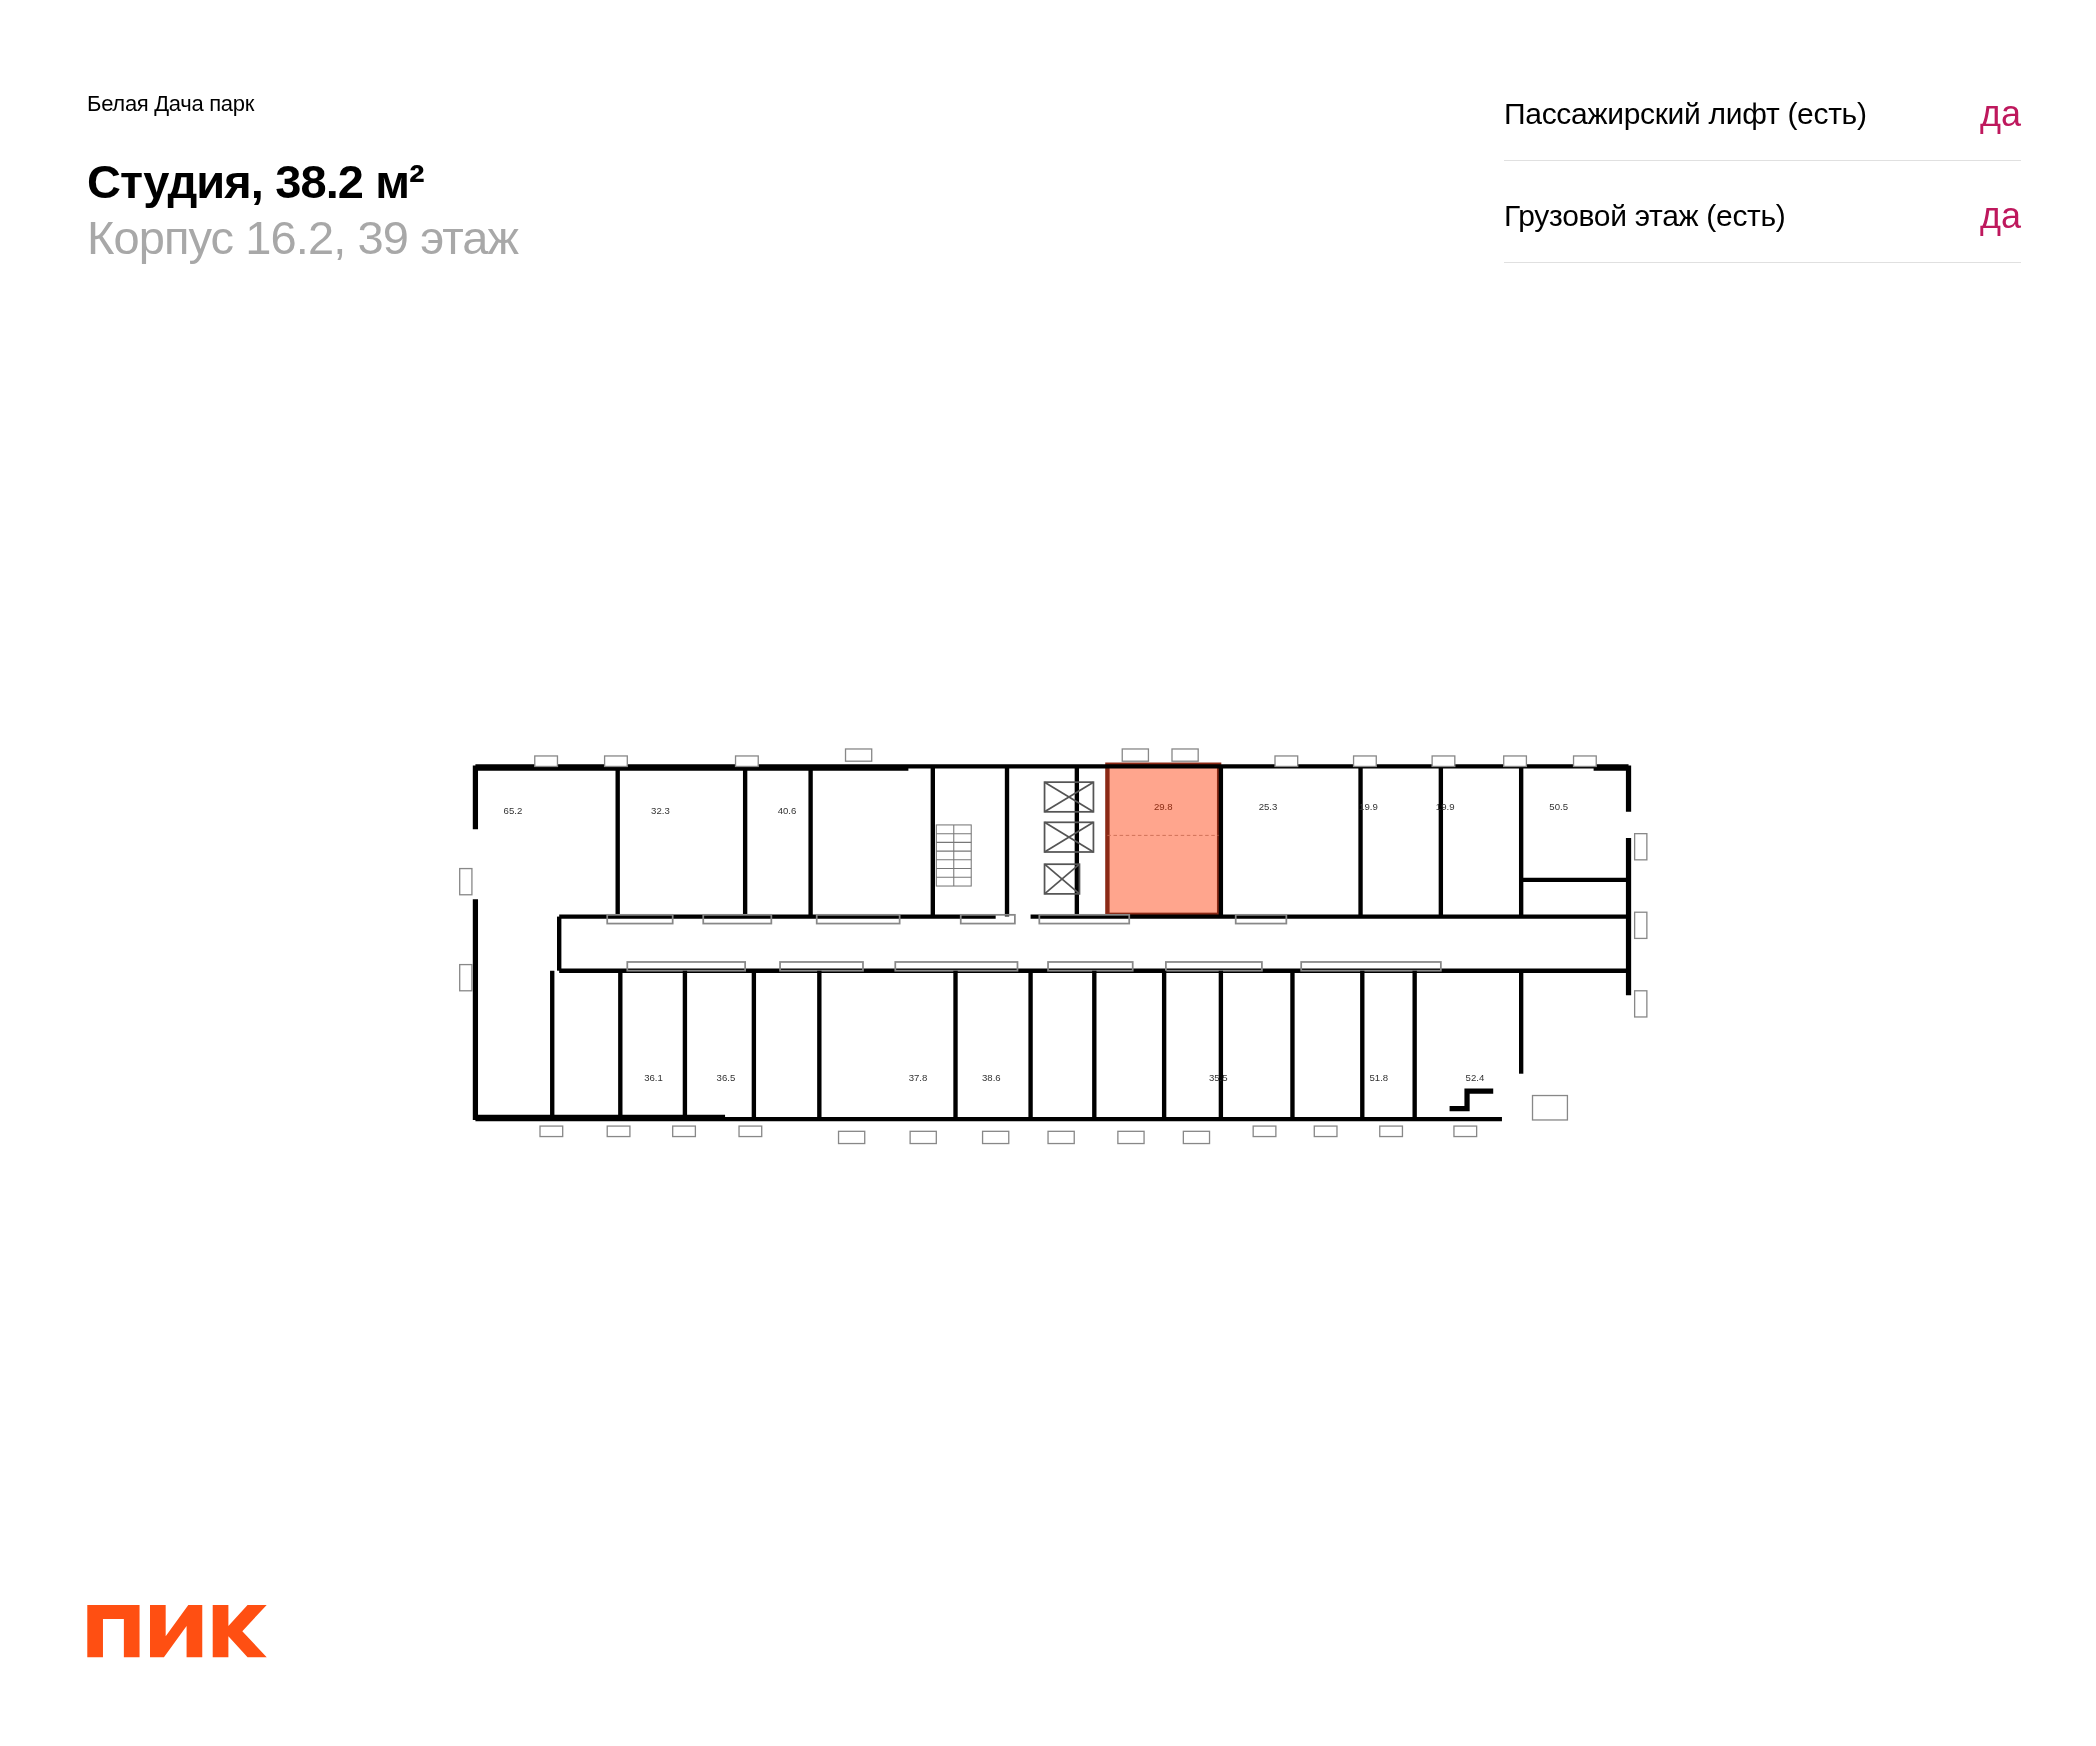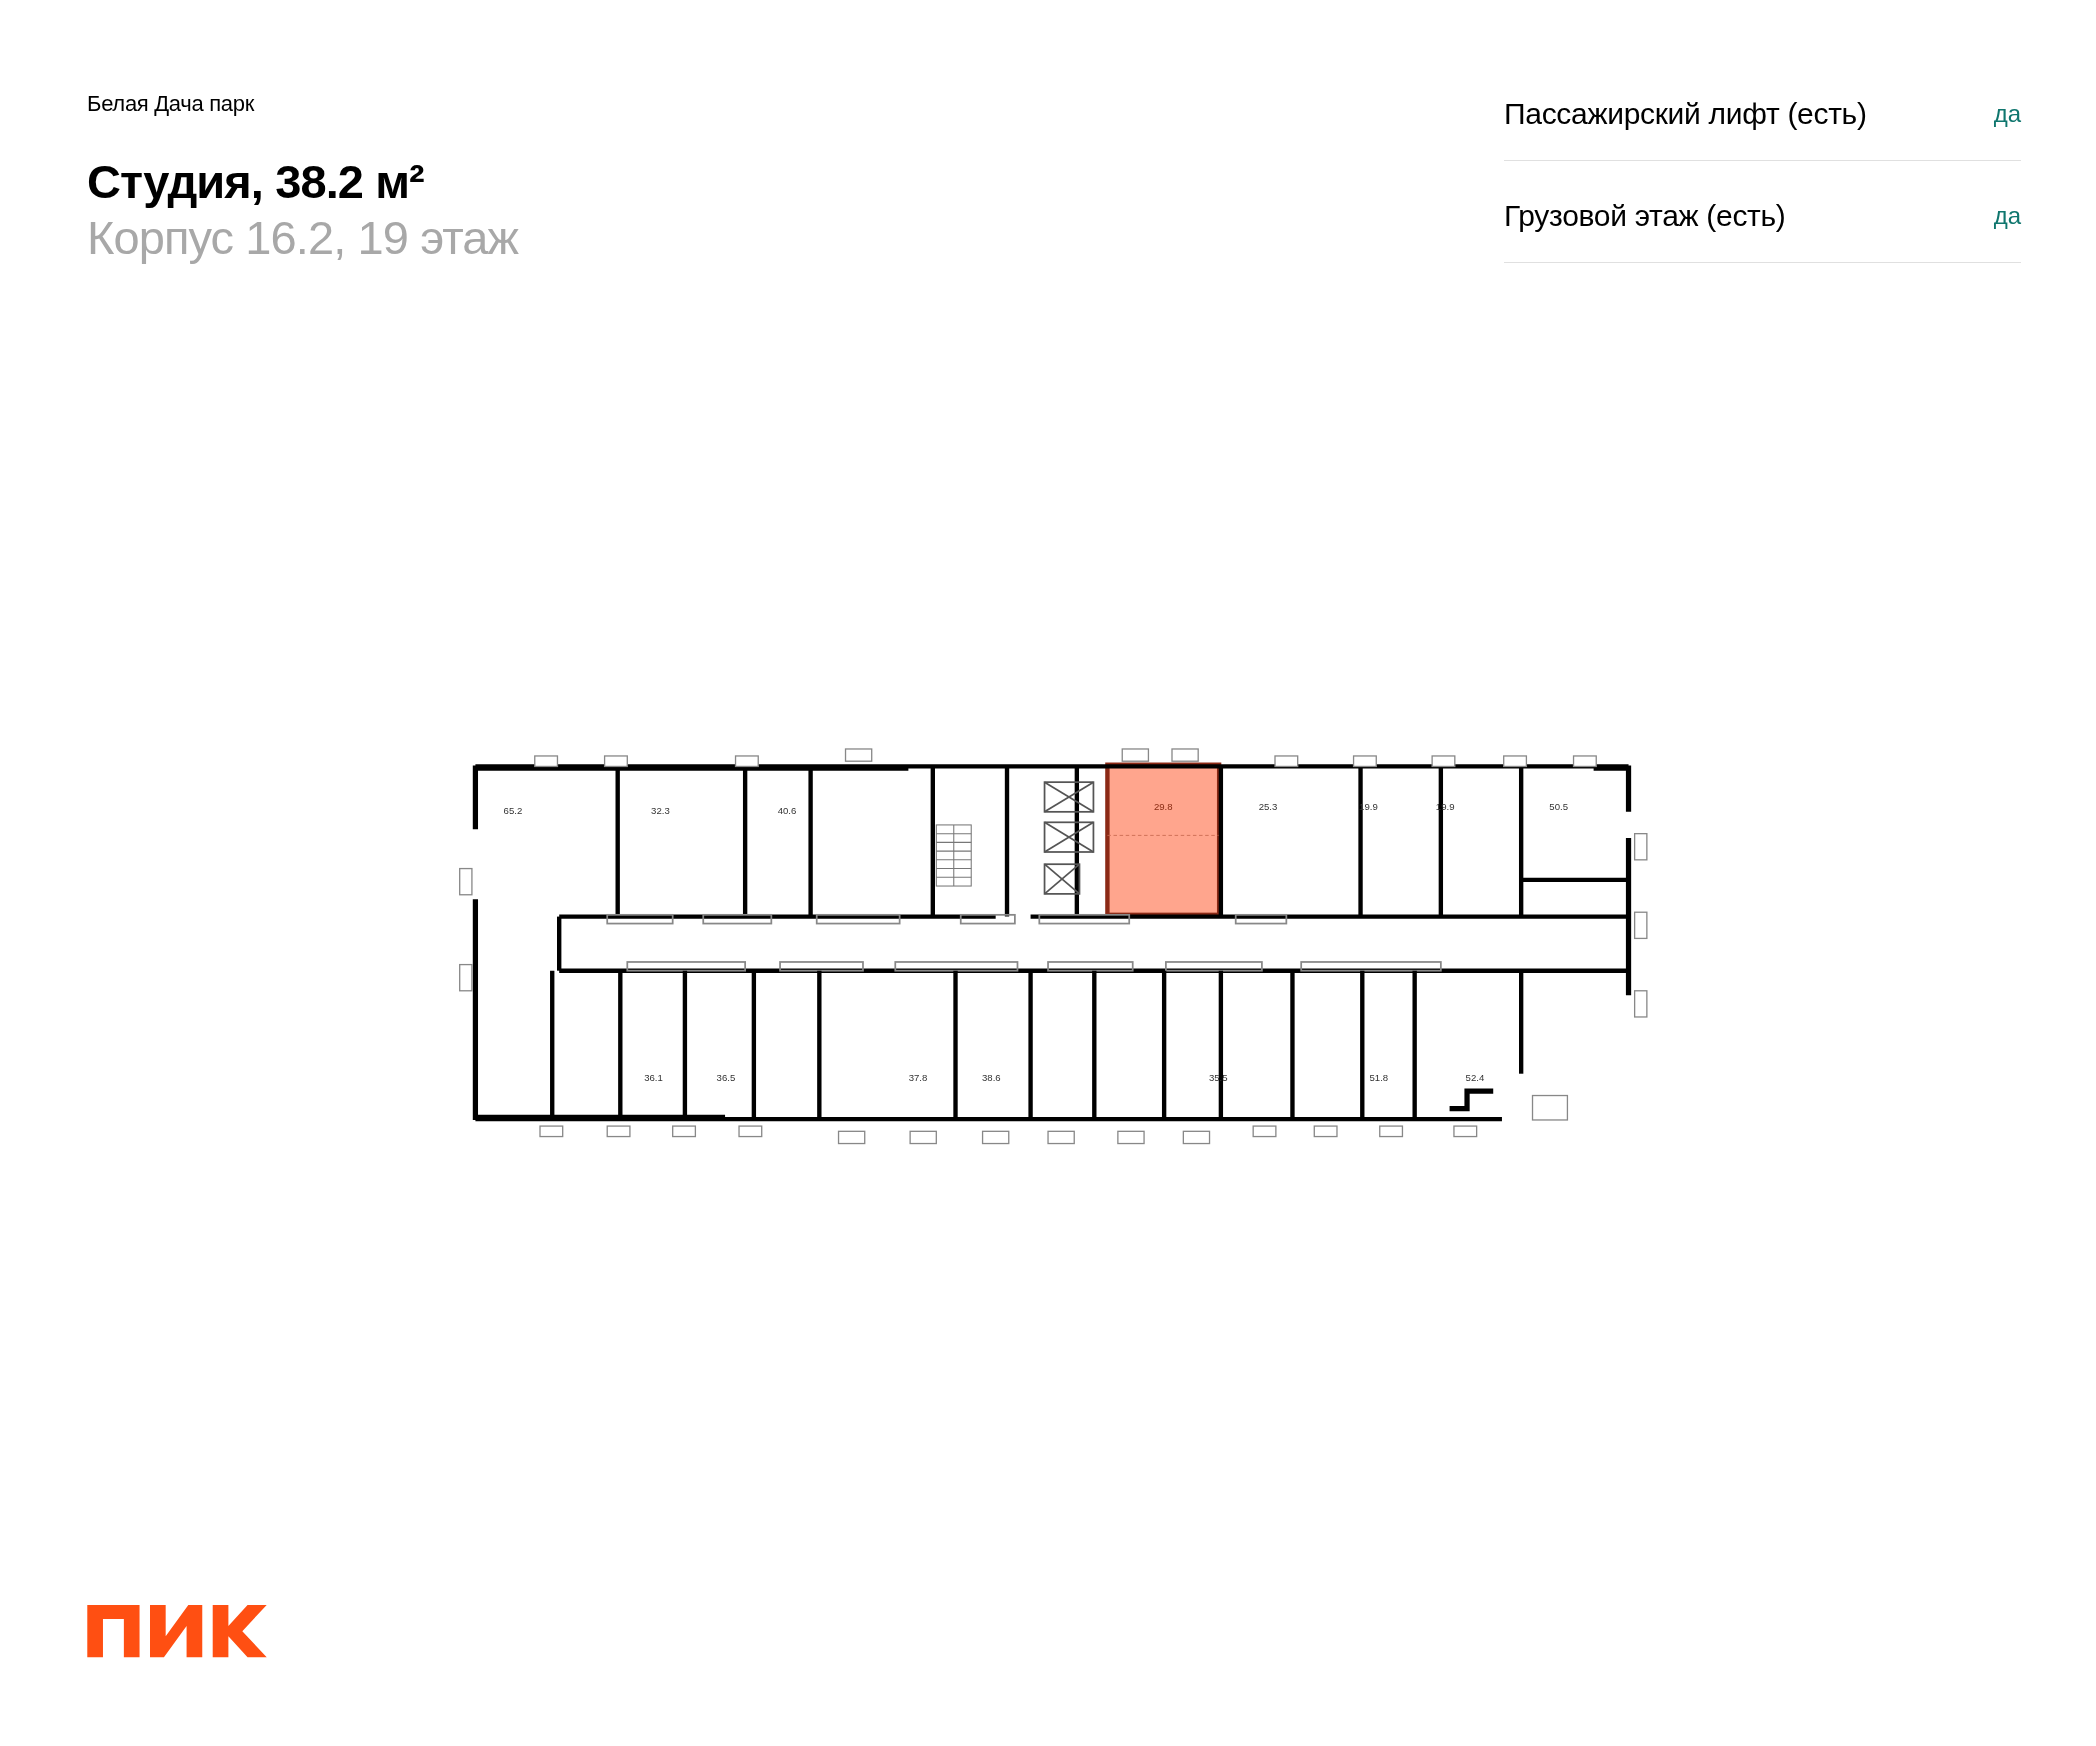--- a/index.html
+++ b/index.html
@@ -6,35 +6,35 @@
     html, body { width: 2096px; height: 1747px; background: #ffffff; overflow: hidden; }
     body { position: relative; font-family: "Liberation Sans", "DejaVu Sans", sans-serif; color: #000; }
 
     .project-name { position: absolute; left: 87px; top: 91px; font-size: 22px; font-weight: 400; letter-spacing: -0.3px; }
     .unit-title { position: absolute; left: 87px; top: 154px; font-size: 47px; font-weight: 700; letter-spacing: -0.9px; }
     .unit-subtitle { position: absolute; left: 87px; top: 210px; font-size: 47px; font-weight: 500; color: #a8a8a8; letter-spacing: -0.9px; }
 
     .features { position: absolute; left: 1504px; top: 59px; width: 517px; }
     .feature-row { display: flex; justify-content: space-between; align-items: center; height: 102px; border-bottom: 1.7px solid #e0e0e0; padding-top: 8.7px; gap: 36px; }
     .feature-label { font-size: 30px; font-weight: 500; letter-spacing: -0.3px; }
-    .feature-value { font-size: 24px; color: #0f766e; }
+    .feature-value { font-size: 36px; color: #be185d; }
 
     .plan { position: absolute; left: 454px; top: 742px; width: 1223px; height: 419px; text-decoration: underline; }
     .plan svg { display: block; }
     .area-label { font-family: "Liberation Sans", sans-serif; font-size: 11px; fill: #333; text-anchor: middle; }
     .area-label.hl { fill: #8a2c14; }
 
     .logo { position: absolute; left: 87px; top: 1605px; width: 180px; height: 54px; }
   </style>
 </head>
 <body>
 
 <div class="project-name">Белая Дача парк</div>
 <div class="unit-title">Студия, 38.2 м²</div>
-<div class="unit-subtitle">Корпус 16.2, 19 этаж</div>
+<div class="unit-subtitle">Корпус 16.2, 39 этаж</div>
 
 <div class="features">
   <div class="feature-row">
     <span class="feature-label">Пассажирский лифт (есть)</span>
     <span class="feature-value">да</span>
   </div>
   <div class="feature-row">
     <span class="feature-label">Грузовой этаж (есть)</span>
     <span class="feature-value">да</span>
   </div>

